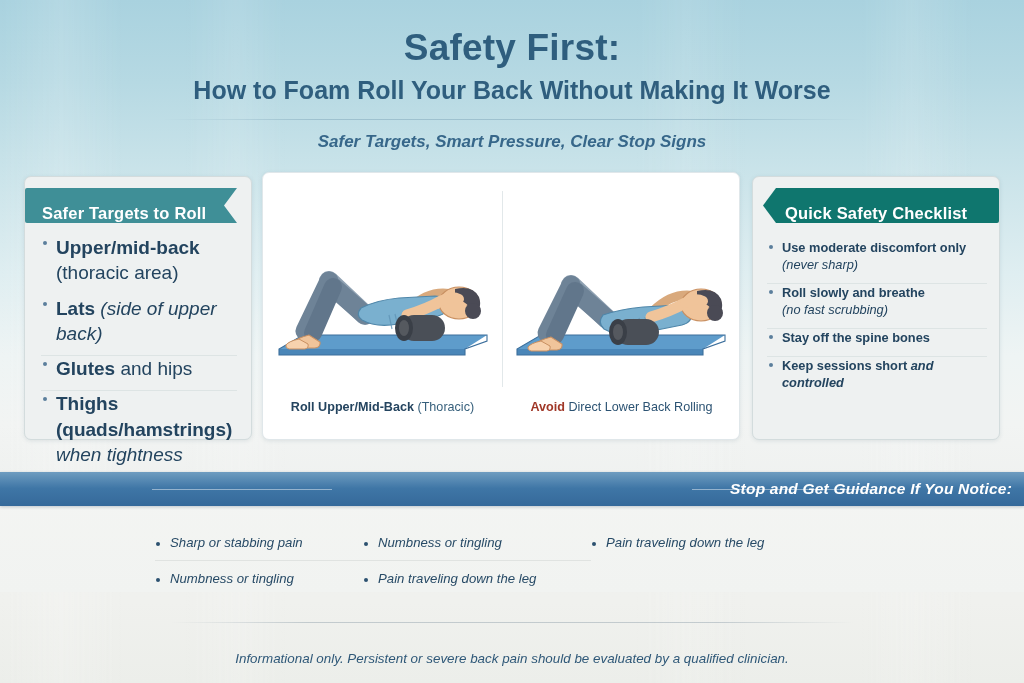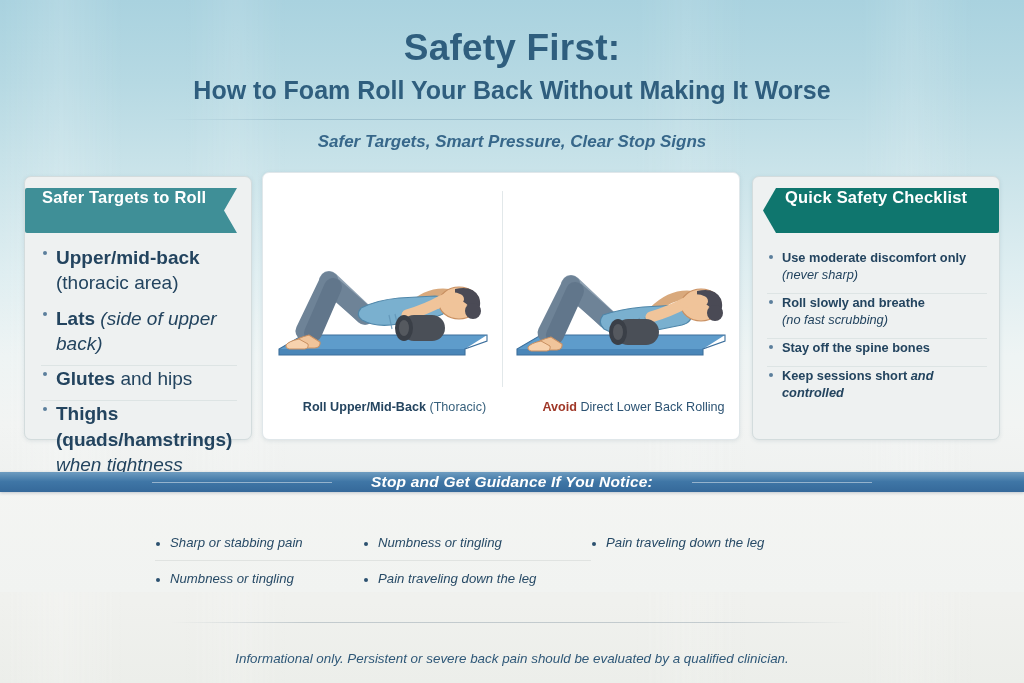--- a/index.html
+++ b/index.html
@@ -79,23 +79,23 @@
     border: 1px solid #d3dcdd;
     border-radius: 7px;
     box-shadow: 0 1px 4px rgba(60,90,110,.12);
   }
 
   
   #left-panel { left: 24px; top: 176px; width: 228px; height: 264px; }
 
   .ribbon {
     position: relative;
-    height: 45px;
+    height: 35px;
     display: flex;
-    align-items: flex-start;
+    align-items: flex-end;
     color: #ffffff;
     font-size: 16.5px;
     font-weight: bold;
     letter-spacing: .2px;
   }
   #left-ribbon {
     background: #3f8f97;
     margin: 11px 0 0 0;
     width: 212px;
     padding-left: 17px;
@@ -150,21 +150,21 @@
     left: 239px; top: 18px;
     width: 1px; height: 196px;
     background: #e2e8ea;
   }
   .fig-wrap { position: absolute; top: 30px; width: 228px; height: 176px; }
   #fig-left  { left: 6px; }
   #fig-right { left: 244px; }
 
   .caption-row {
     position: absolute;
-    left: 12px; bottom: 24px; width: 478px;
+    left: 0; bottom: 24px; width: 478px;
     display: flex;
   }
   .caption {
     width: 239px;
     text-align: center;
     font-size: 12.6px;
     color: #24445f;
     line-height: 1.2;
   }
   .cap-bold { font-weight: bold; }
@@ -173,23 +173,23 @@
   .cap-avoid-rest { font-weight: normal; color: #2c5373; }
 
   
   #warn-band {
     position: absolute;
     left: 0; top: 472px; width: 1024px; height: 120px;
     background: linear-gradient(180deg, #f4f5f3 0%, #f1f3f1 100%);
   }
   #warn-header {
     position: relative;
-    width: 1024px; height: 20px;
+    width: 1024px; height: 34px;
     background: linear-gradient(180deg, #6e9cc0 0%, #3f76a6 48%, #35699a 100%);
-    display: flex; align-items: center; justify-content: center;
+    display: flex; align-items: center; justify-content: flex-end;
     box-shadow: 0 1px 3px rgba(30,60,90,.25);
   }
   #warn-header::before, #warn-header::after {
     content: "";
     position: absolute; top: 50%;
     width: 180px; height: 1px;
     background: rgba(255,255,255,.45);
   }
   #warn-header::before { left: 152px; }
   #warn-header::after  { right: 152px; }

